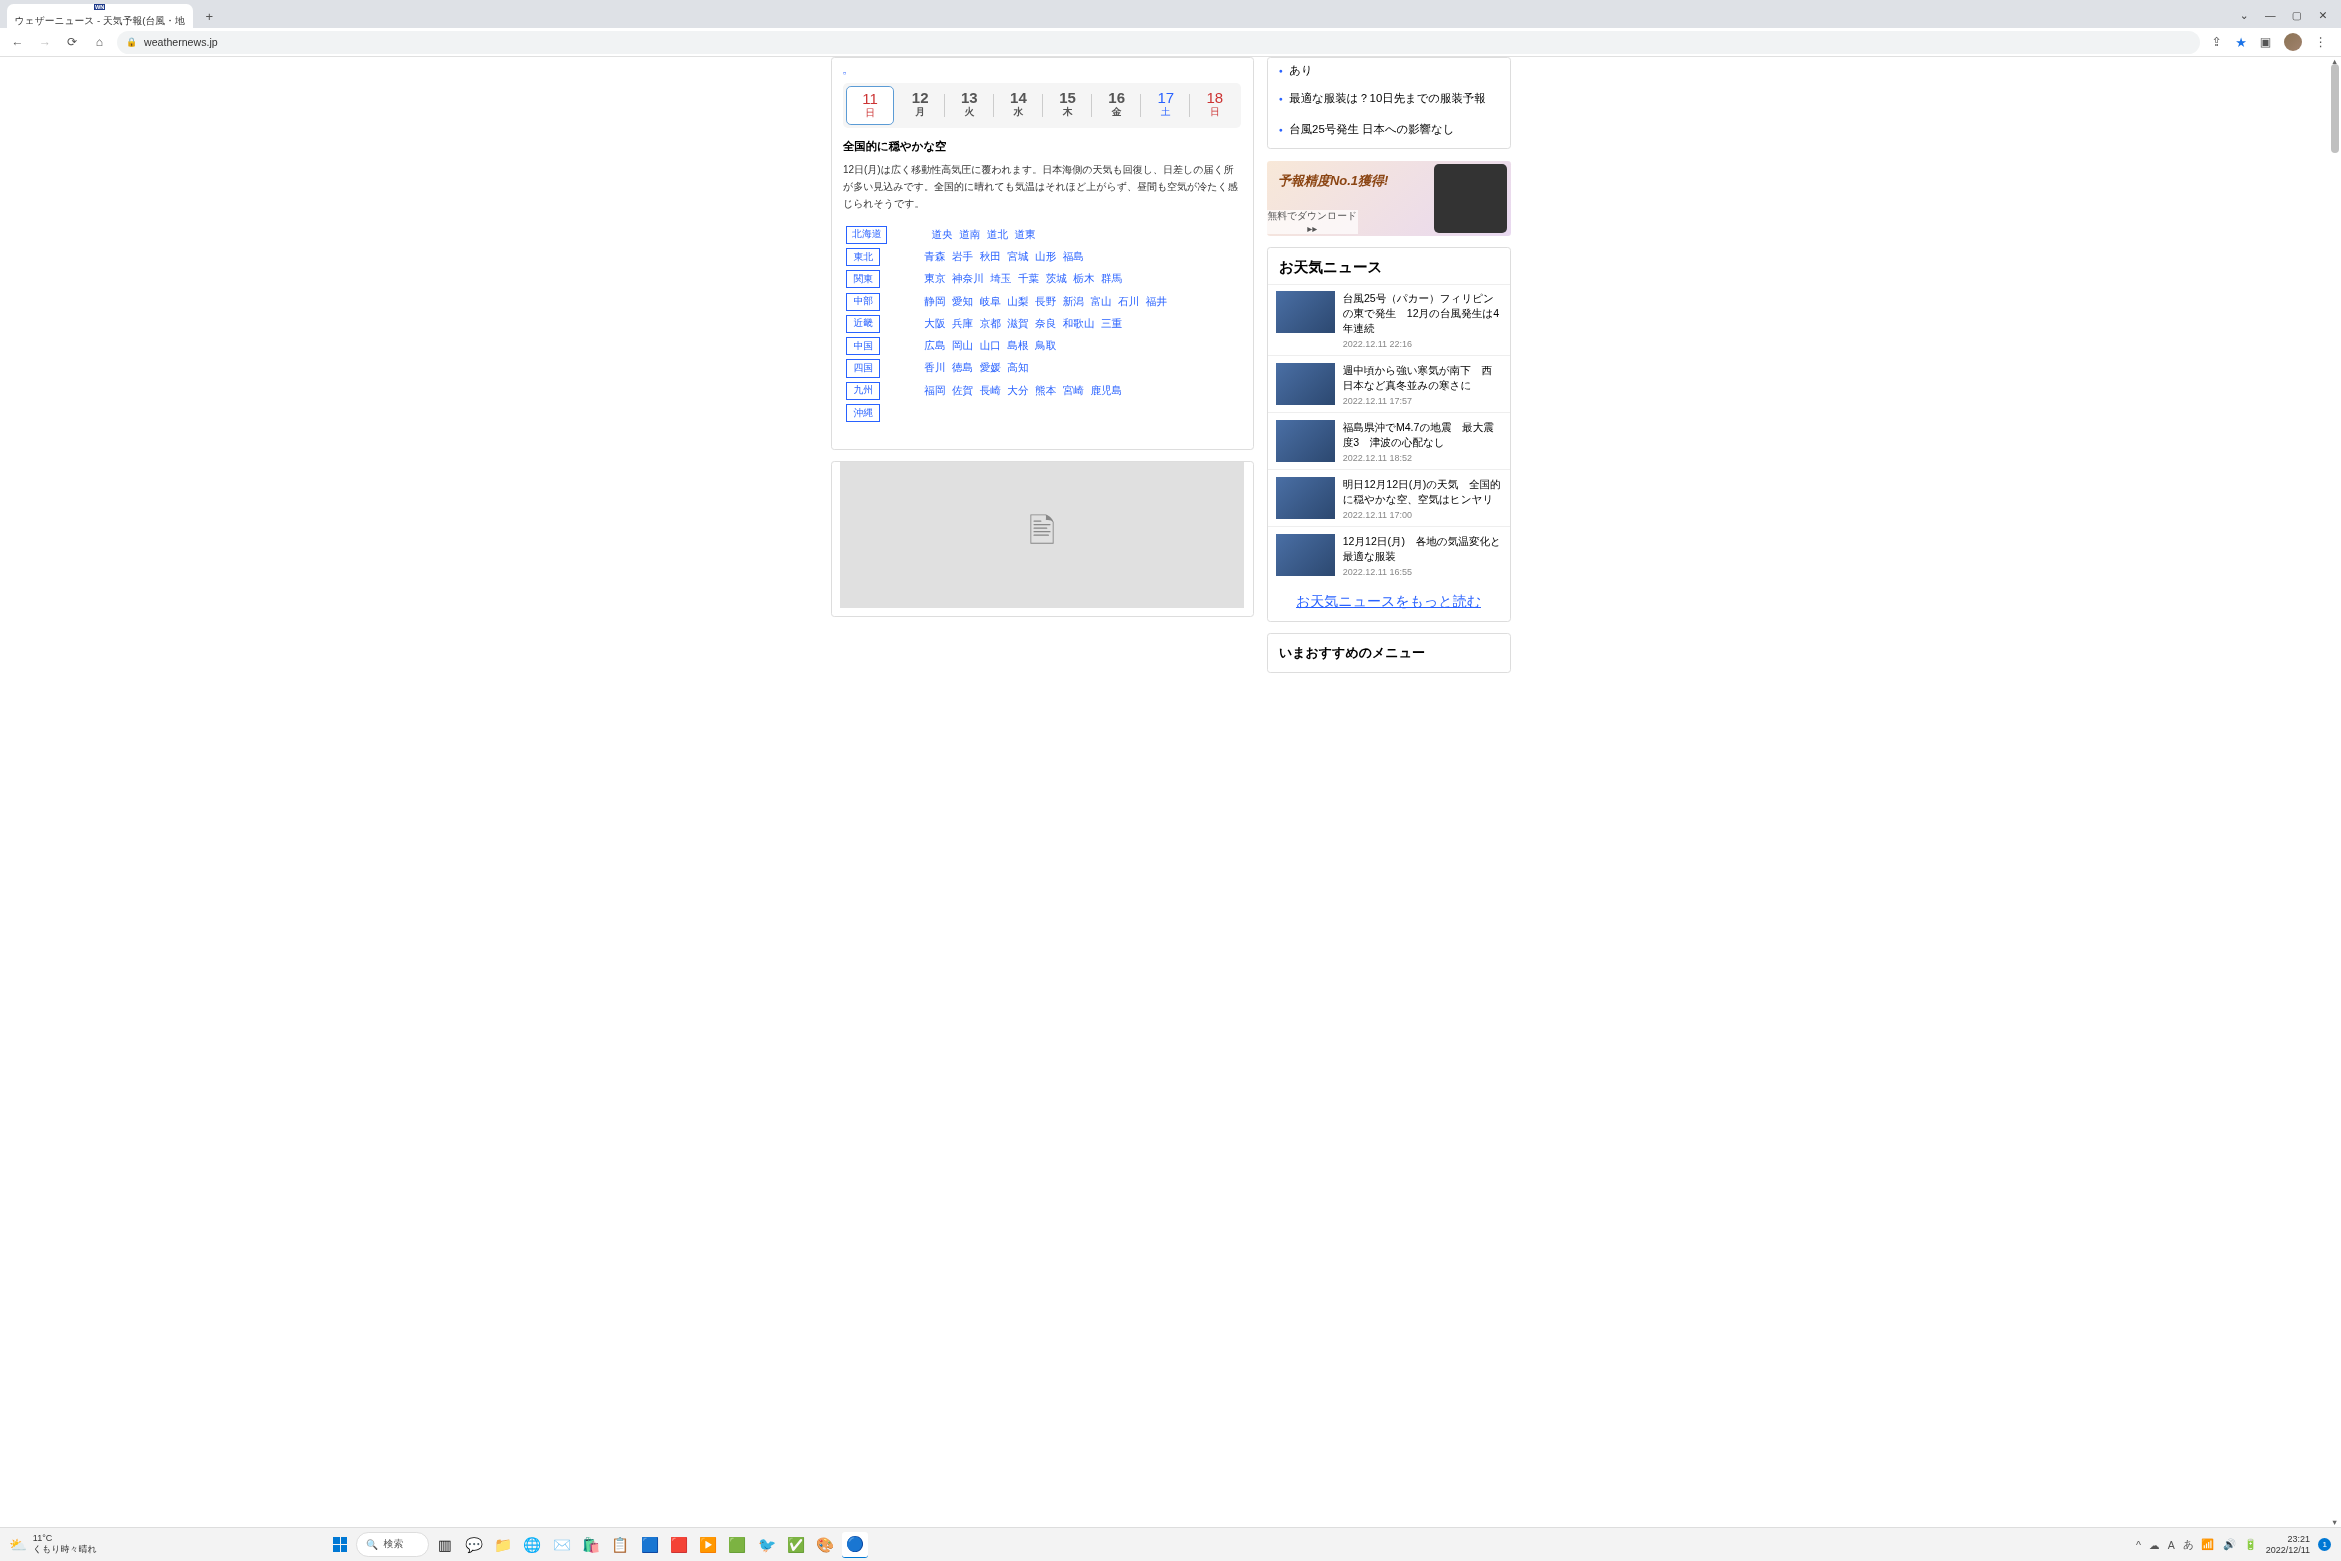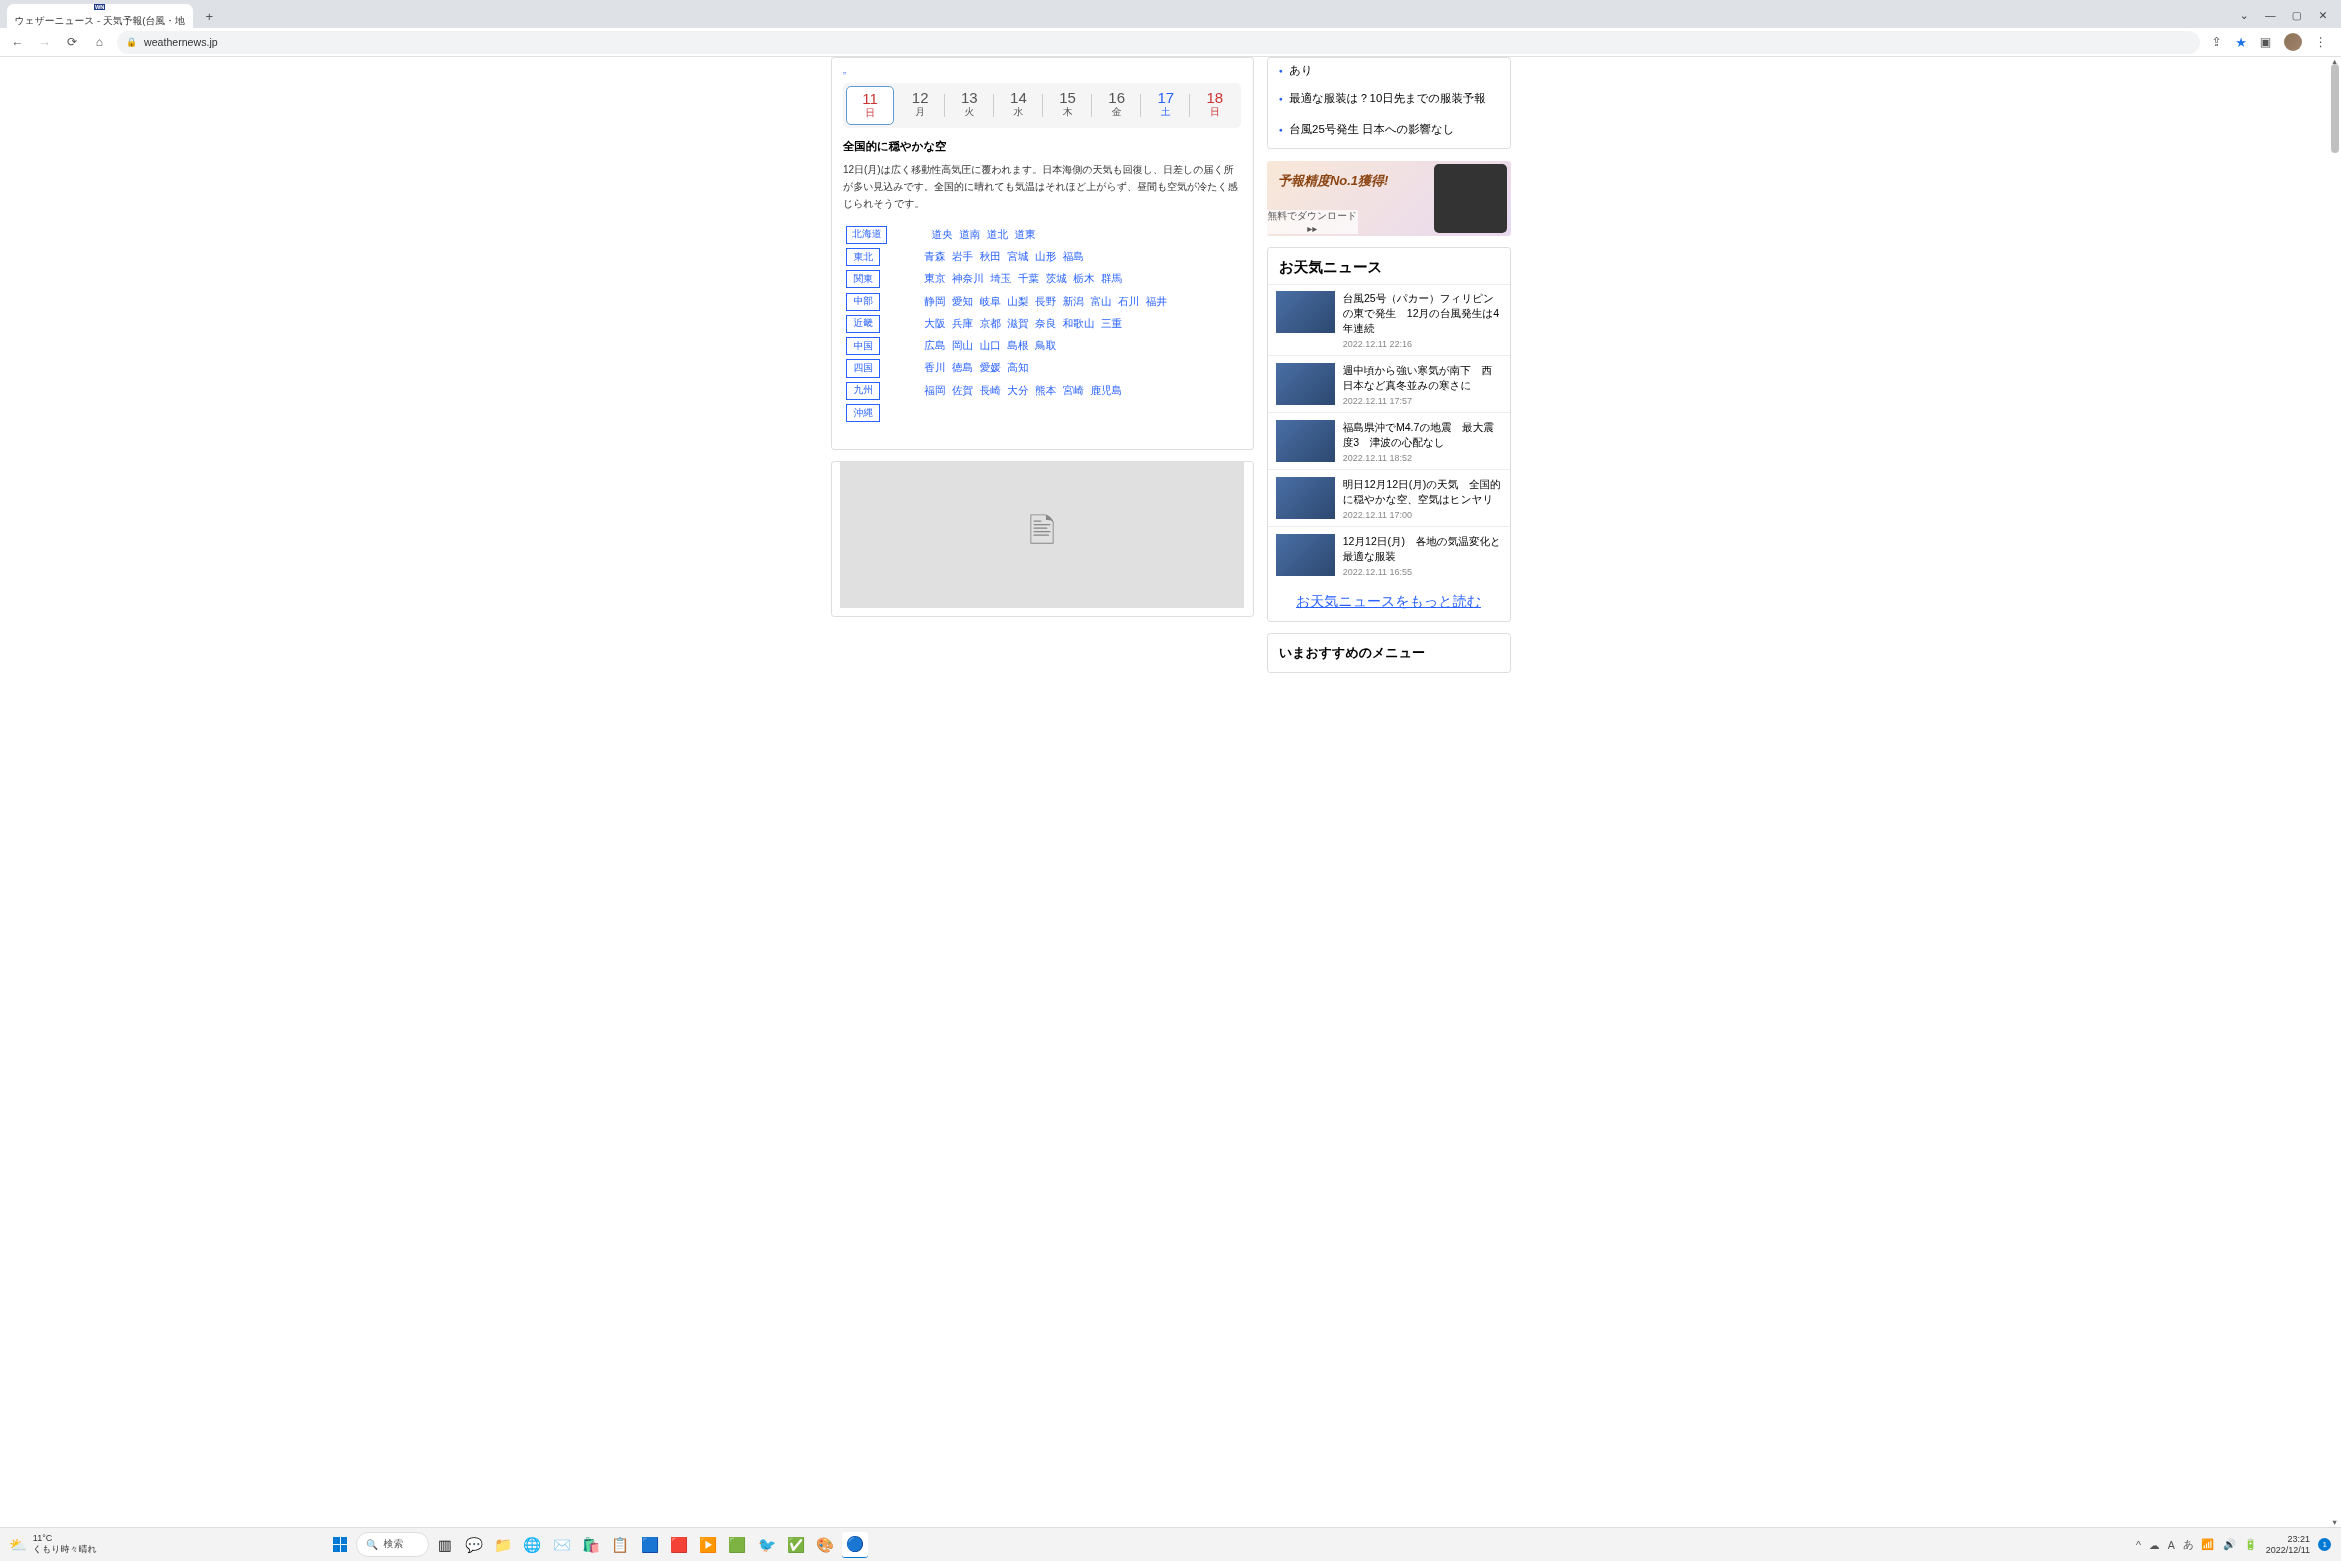--- a/index.html
+++ b/index.html
@@ -36,21 +36,21 @@
 
 .date-section { padding: 9.8px 11.4px; }
 .date-row { display: flex; gap: 3.3px; background: #f5f5f5; border-radius: 4.9px; padding: 3.3px; margin: 4.9px 0 11.4px; }
 .date-item { flex: 1; text-align: center; padding: 3.3px 0; border-radius: 4.9px; cursor: pointer; position: relative; }
 .date-item.active { background: #fff; border: 1.6px solid #5b9bd5; }
 .date-item:not(:last-child):not(.active)::after { content: ""; position: absolute; right: -1.6px; top: 20%; height: 60%; width: 0.8px; background: #ccc; }
 .date-num { font-size: 15px; }
 .date-day { font-size: 9.8px; }
 .date-item.sun .date-num, .date-item.sun .date-day { color: #c33; }
 .date-item.sat .date-num, .date-item.sat .date-day { color: #2962ff; }
-.date-item.wd .date-num, .date-item.wd .date-day { color: #555; }
+.date-item.wd .date-num, .date-item.wd .date-day { color: #555; font-weight: bold; }
 
 .forecast-title { font-size: 11.4px; font-weight: bold; margin-bottom: 6.5px; }
 .forecast-text { font-size: 10px; line-height: 1.7; color: #333; }
 
 
 .regions { padding: 9.8px 0 13px; }
 .region-row { display: flex; align-items: center; margin: 4.1px 0; padding: 0 3.3px; gap: 36px; }
 .region-label { border: 0.8px solid #2962ff; color: #2962ff; font-size: 9.8px; padding: 1.6px 4.9px; margin-right: 8.1px; text-align: center; min-width: 34px; }
 .region-links { display: flex; flex-wrap: wrap; gap: 3.3px 6.5px; }
 .region-link { color: #2962ff; font-size: 10.6px; }

